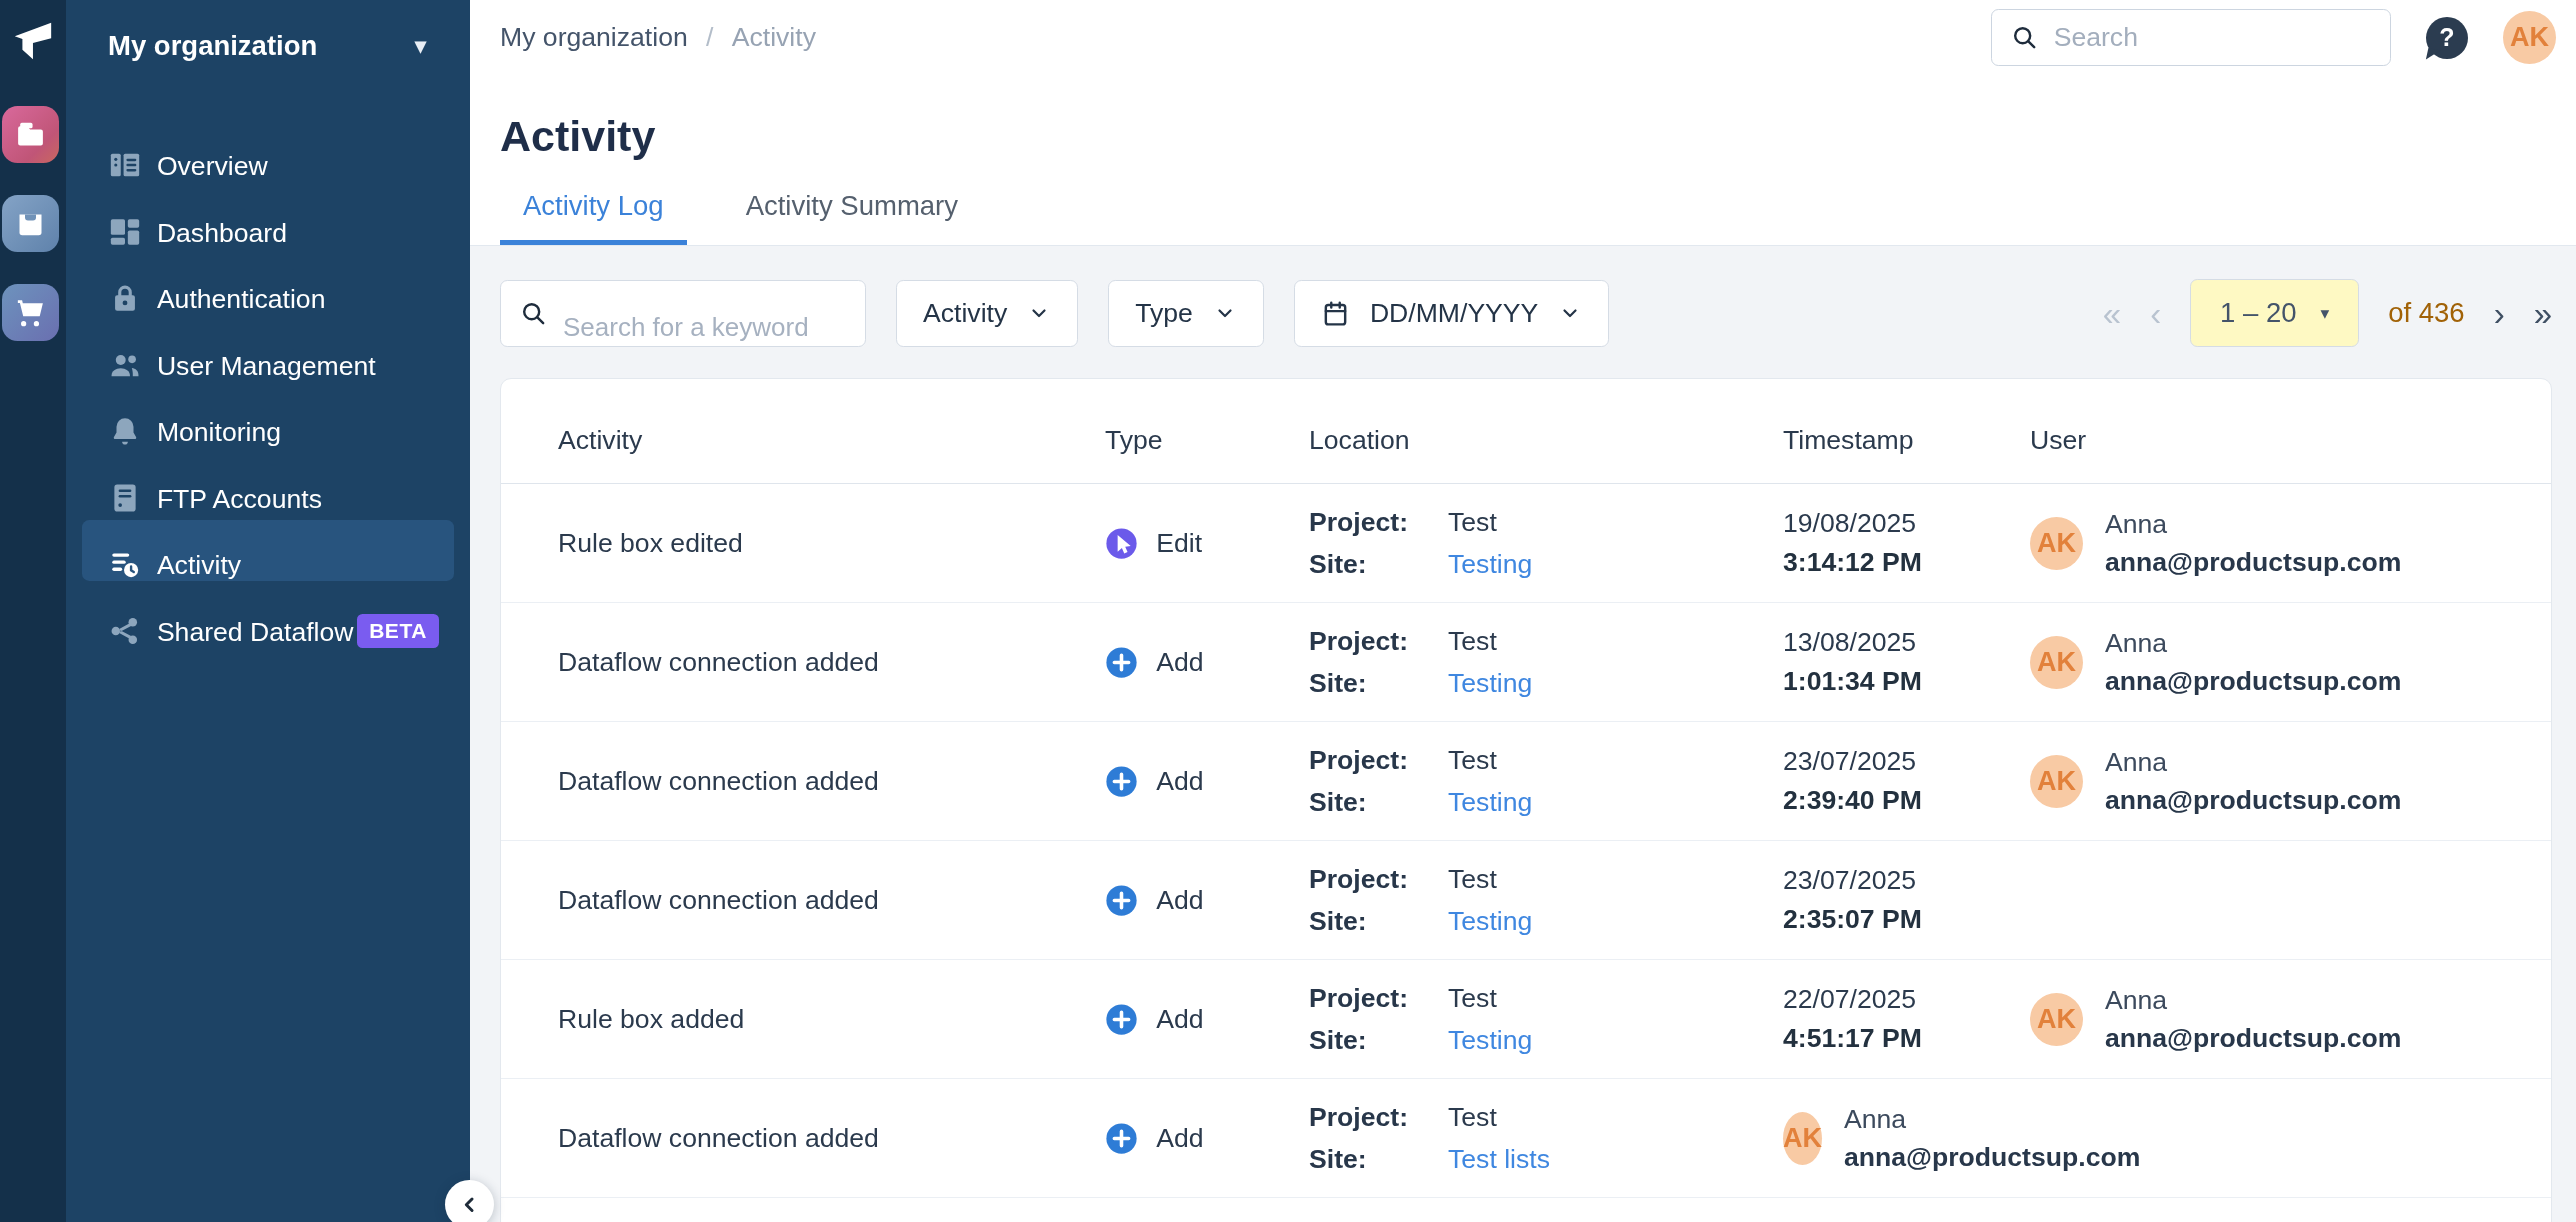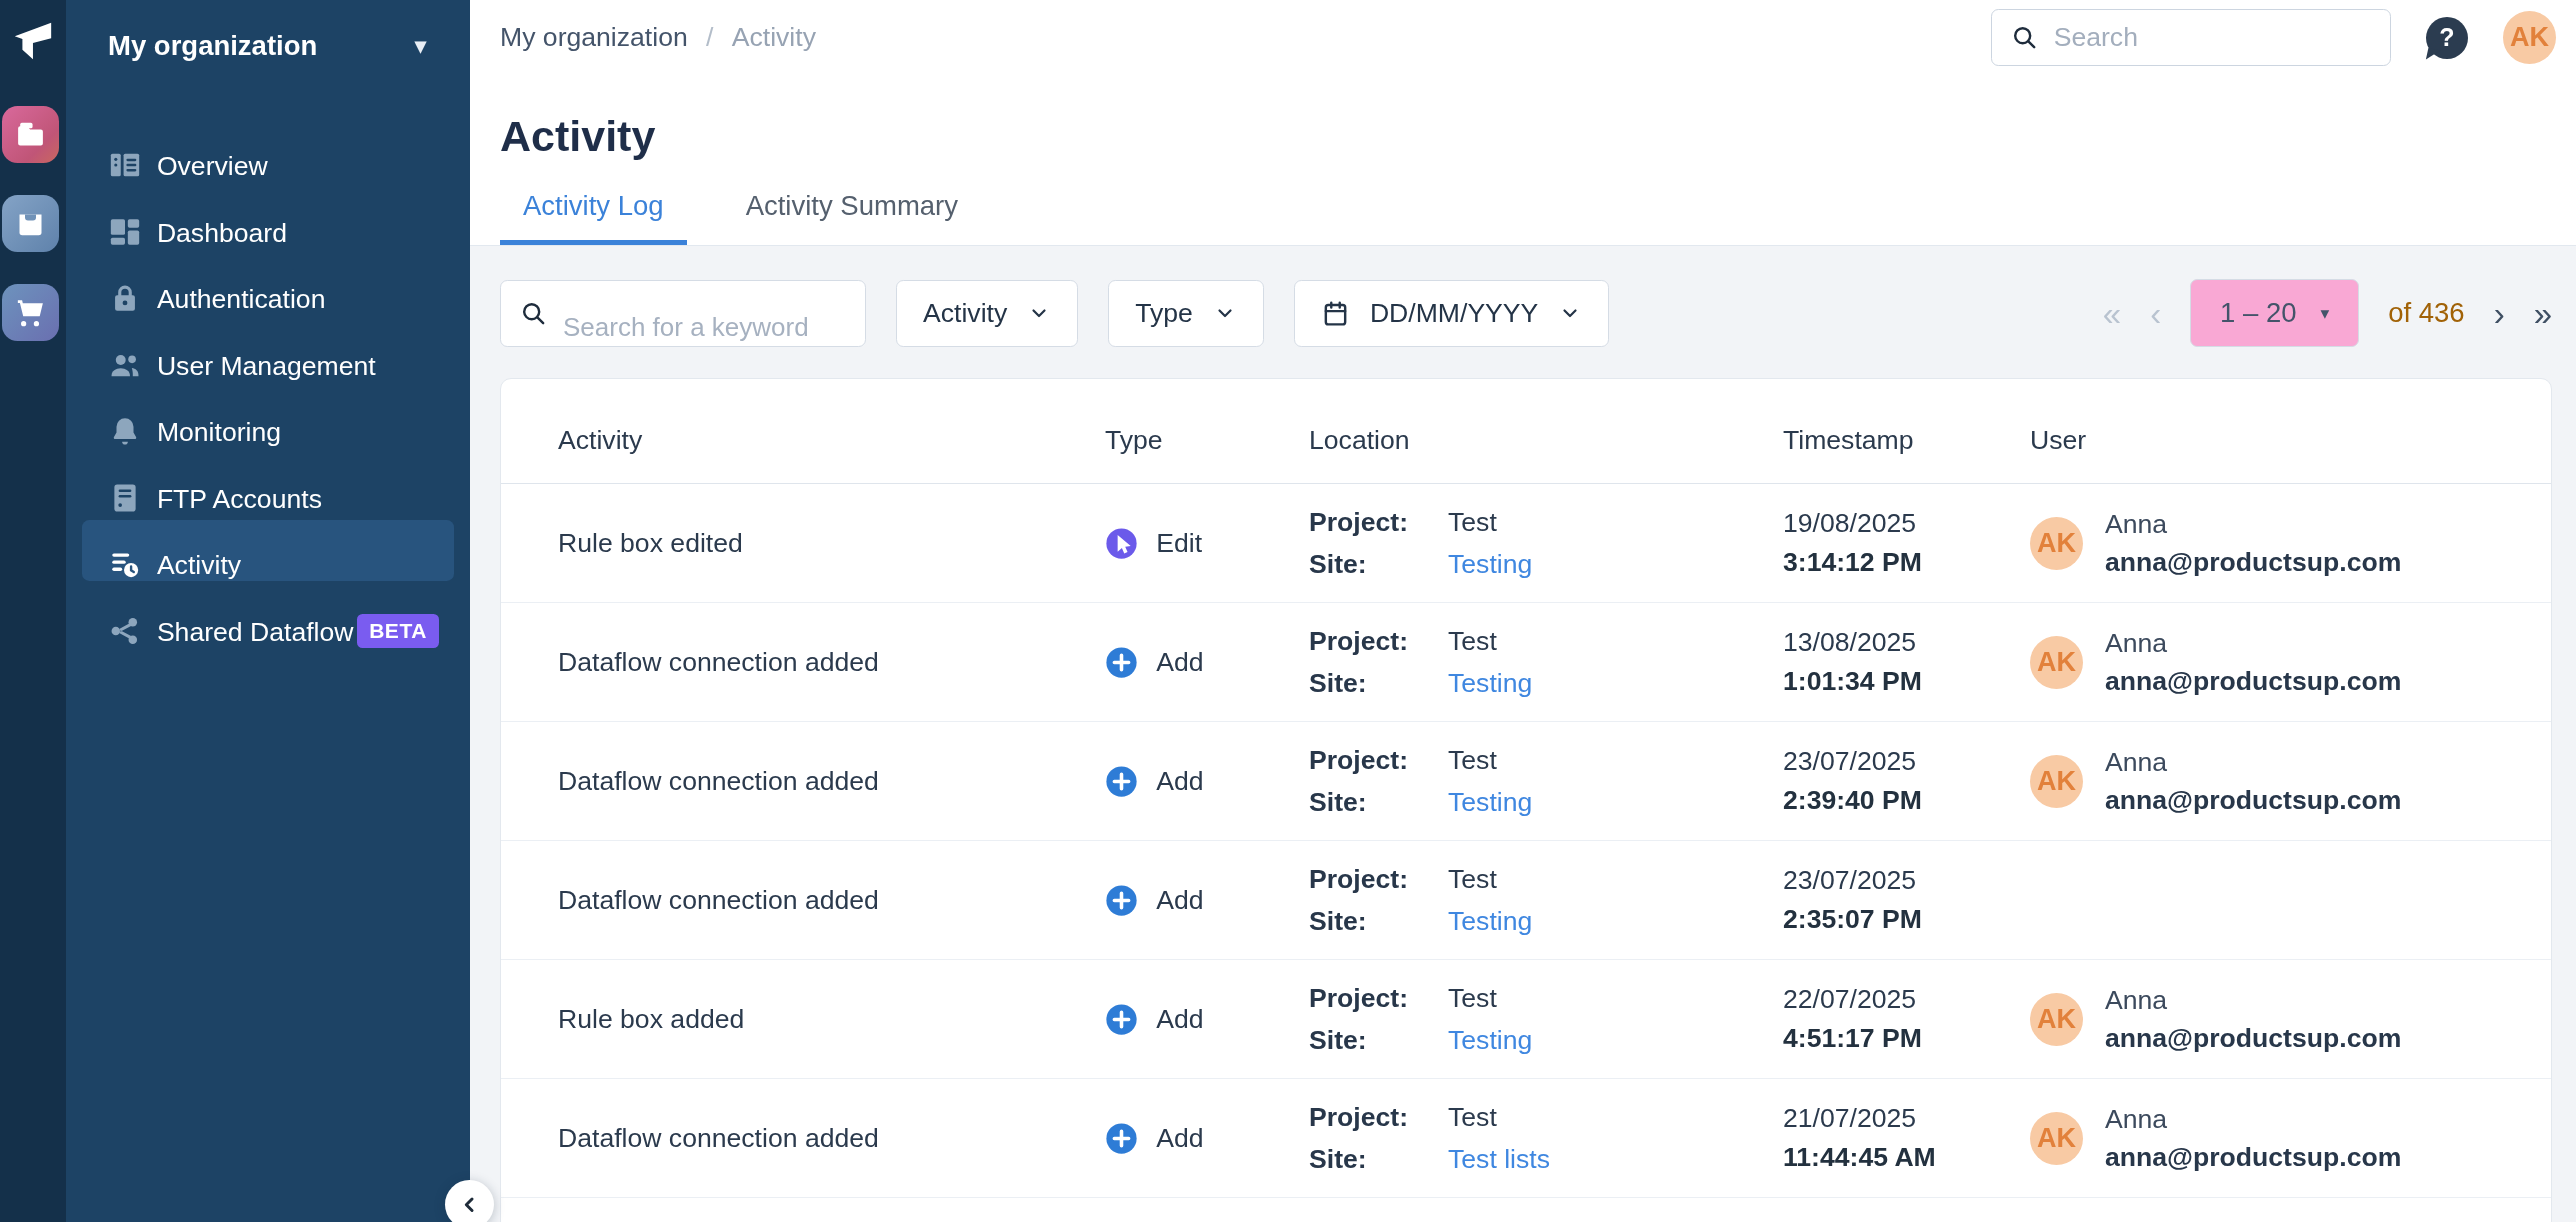--- a/index.html
+++ b/index.html
@@ -149,21 +149,21 @@
     display: flex; align-items: center; gap: 20px; padding: 0 26px;
     font-size: 26.6px; color: #243447; font-family: inherit; cursor: pointer;
   }
   .filter-btn svg.chev { width: 24px; height: 24px; }
   .filter-btn svg.cal { width: 29px; height: 29px; }
 
   .pagination { display: flex; align-items: center; gap: 29px; font-size: 27.5px; }
   .pg-arrow { font-size: 33px; color: #3f4f63; cursor: pointer; line-height: 1; }
   .pg-arrow.disabled { color: #b9c3d0; cursor: default; }
   .pg-select {
-    height: 68px; min-width: 169px; background: #f9a8d4;
+    height: 68px; min-width: 169px; background: #fef9c3;
     border: 1.8px solid #d5dce5; border-radius: 7.3px;
     display: flex; align-items: center; justify-content: center; gap: 24px;
     padding: 0 8px; color: #44546a; cursor: pointer;
   }
   .pg-caret { font-size: 17.4px; color: #44546a; }
   .pg-of { color: #a16207; text-align: center; }
 
   
   .card {
     margin-top: 31px; height: 861px;
@@ -590,24 +590,20 @@
         <div class="td-location">
           <div class="loc-line">
               <span class="loc-label">Project:</span>
               <span class="loc-val">Test</span>
             </div>
           <div class="loc-line">
               <span class="loc-label">Site:</span>
               <a class="loc-link">Test lists</a>
             </div>
         </div>
-        <div class="td-time">
-          <div>21/07/2025</div>
-          <div class="time">11:44:45 AM</div>
-        </div>
         <div class="td-user">
           <span class="avatar avatar--orange">AK</span>
           <span class="user-lines">
               <div class="user-name">Anna</div>
               <div class="user-email">anna@productsup.com</div>
             </span>
         </div>
       </div>
 
     </div>

